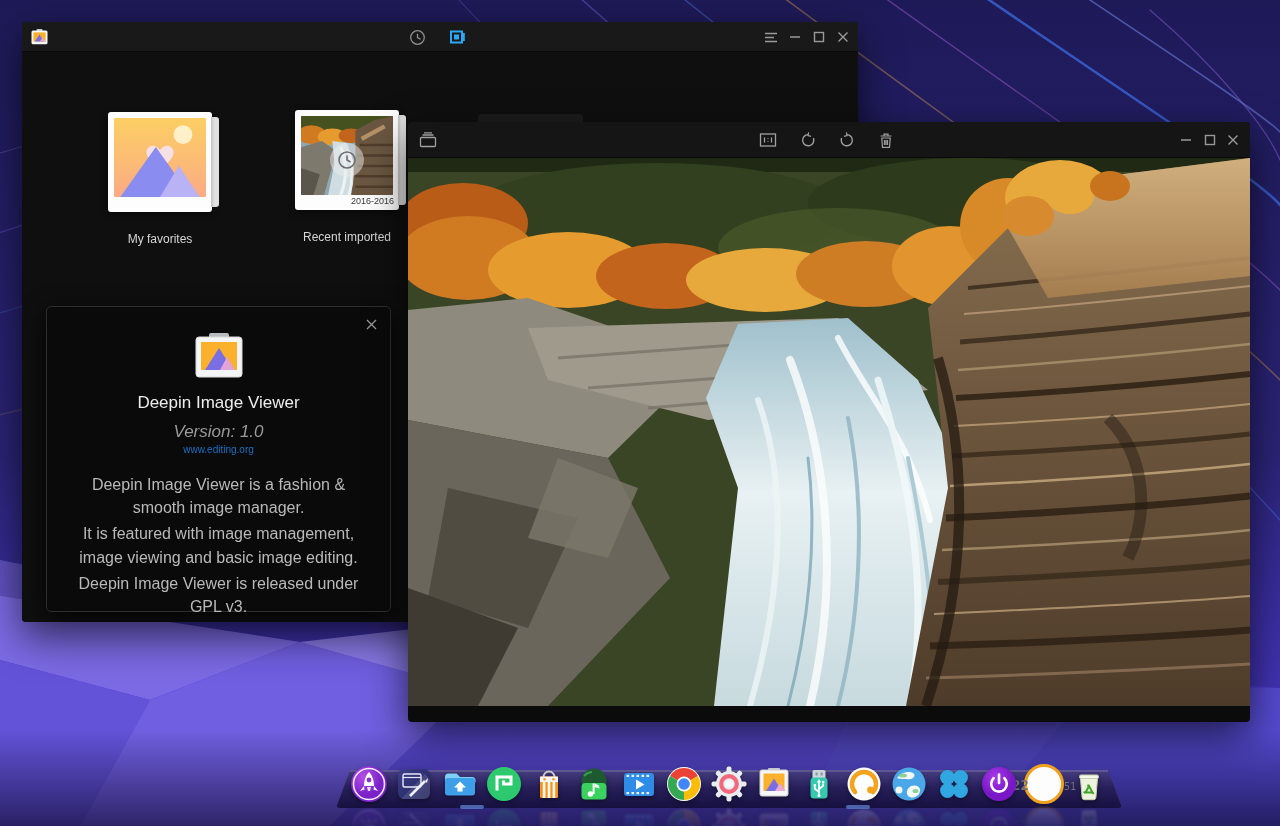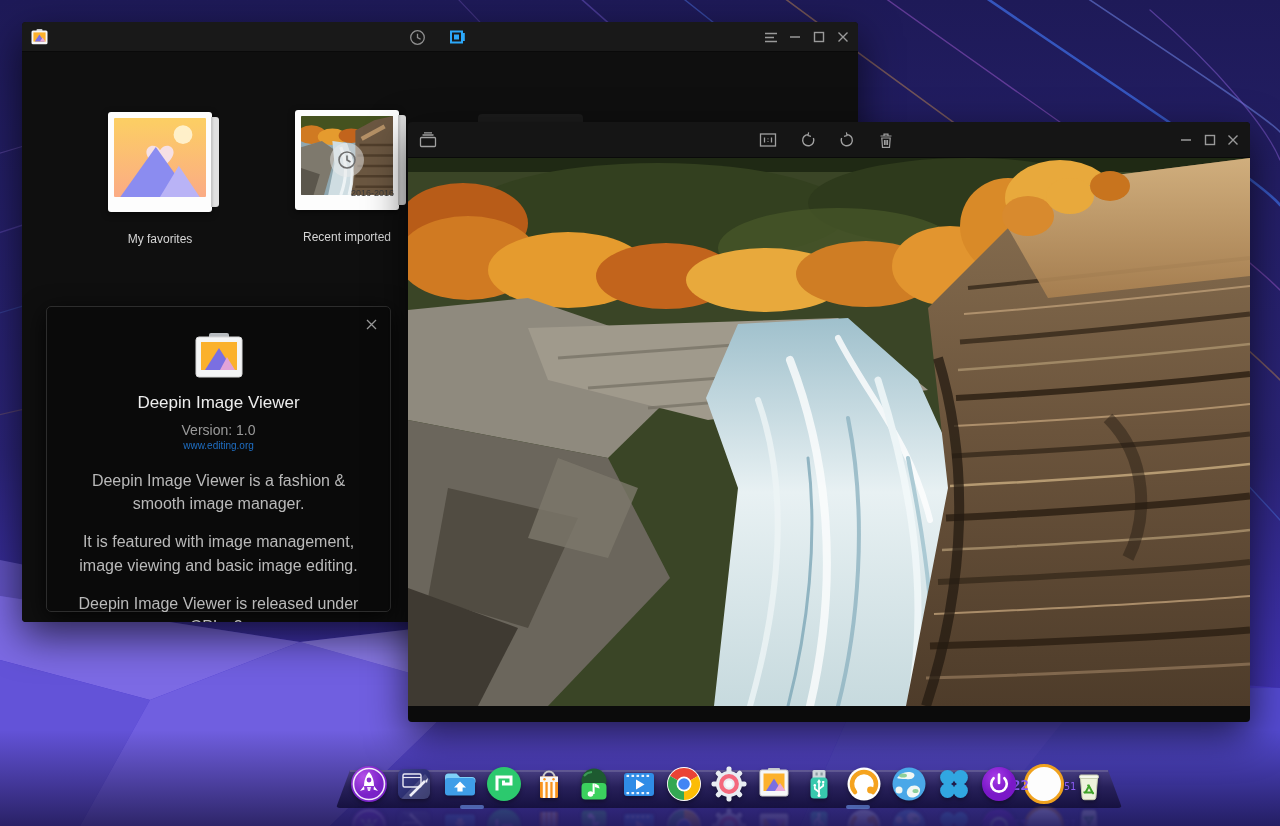--- a/index.html
+++ b/index.html
@@ -21,41 +21,41 @@
   .win-album .titlebar { height:30px; }
   .album-body { position:absolute; left:0; right:0; top:30px; bottom:0; background:#0f0f0f; }
 
   .album-card { position:absolute; width:132px; text-align:center; cursor:pointer; }
   .frame { width:104px; height:100px; background:#fdfdfd; border-radius:3px; position:relative; margin:0 auto;
            box-shadow:0 2px 6px rgba(0,0,0,.55); }
   .frame .stack { position:absolute; right:-7px; top:5px; bottom:5px; width:8px; background:#e0e0e0;
                   border-radius:0 3px 3px 0; box-shadow:inset 2px 0 2px rgba(0,0,0,.12); }
   .frame .inner { position:absolute; left:6px; right:6px; top:6px; bottom:15px; overflow:hidden; border-radius:1px; }
   .frame .inner svg { width:100%; height:100%; display:block; }
-  .date-range { position:absolute; right:5px; bottom:12px; font-size:9px; color:#3a3a3a; }
+  .date-range { position:absolute; right:5px; bottom:4px; font-size:9px; color:#3a3a3a; }
   .clock-badge { position:absolute; left:50%; top:50%; width:34px; height:34px; margin:-17px 0 0 -17px;
                  border-radius:50%; background:rgba(235,235,235,.5); display:flex; align-items:center; justify-content:center; }
   .album-label { margin-top:20px; font-size:12px; color:#d6d6d6; }
 
   .album-slot-hover { position:absolute; left:456px; top:62px; width:105px; height:38px;
                       background:#1c1c1c; border-radius:4px; }
 
   
   .about { position:absolute; left:24px; top:254px; width:345px; height:306px; background:#0a0a0a;
            border:1px solid #2d2d2d; border-radius:5px; box-shadow:0 6px 24px rgba(0,0,0,.8);
            text-align:center; z-index:5; }
   .about-close { position:absolute; right:10px; top:8px; width:18px; height:18px; display:flex;
                  align-items:center; justify-content:center; cursor:pointer; }
   .about-icon { margin:26px auto 0; width:50px; height:46px; }
   .about-title { margin-top:14px; font-size:17px; color:#ededed; }
-  .about-version { margin-top:9px; font-size:14px; color:#9a9a9a; }
+  .about-version { margin-top:9px; font-size:17px; color:#9a9a9a;font-style:italic; }
   .about-logo { margin-top:16px; font-size:30px; font-weight:bold; letter-spacing:.5px; color:#1f87e0; line-height:1; }
   .about-site { margin-top:2px; font-size:10px; color:#1f6fc4; cursor:pointer; }
   .about-desc { margin:18px auto 0; width:300px; font-size:16px; color:#b9b9b9; line-height:1.45; }
-  .about-desc p + p { margin-top:15px; }
+  .about-desc p + p { margin-top:3px; }
 
   
   .win-viewer { left:408px; top:122px; width:842px; height:600px; background:#0b0b0b; z-index:6; }
   .win-viewer .titlebar { height:36px; background:#151515; }
   .image-view { position:absolute; left:0; top:36px; width:842px; height:548px; }
   .image-view svg { width:100%; height:100%; display:block; }
 
   
   .dock { position:absolute; inset:0; z-index:10; pointer-events:none; }
   .dock * { pointer-events:auto; }
@@ -68,21 +68,21 @@
   .dock-foot { position:absolute; top:805px; width:24px; height:4px; border-radius:2px;
                background:#5b79c8; opacity:.8; }
   .dock-icons { position:absolute; left:349px; top:764px; display:flex; gap:5px; list-style:none; }
   .dock-icons li { width:40px; height:40px; cursor:pointer; }
   .dock-icons svg { width:40px; height:40px; display:block; filter:drop-shadow(0 2px 2px rgba(0,0,0,.35)); }
   .dock-reflection { top:806px; transform:scaleY(-1); opacity:.16; filter:blur(.8px);
                      -webkit-mask-image:linear-gradient(to top, #000 8%, transparent 72%);
                      mask-image:linear-gradient(to top, #000 8%, transparent 72%); }
   .clock-face { width:40px; height:40px; border-radius:50%; background:#fdfdfd; border:3px solid #f0a21e;
                 display:flex; align-items:flex-end; justify-content:center; padding-bottom:9px;
-                font-family:"DejaVu Sans Mono", monospace; color:#8b5cf6;gap:28px; }
+                font-family:"DejaVu Sans Mono", monospace; color:#737373;gap:28px; }
   .clock-face .h { font-size:14px; font-weight:bold; line-height:1; }
   .clock-face .m { font-size:10px; line-height:1; margin-left:7px; }
 </style>
 </head>
 <body>
 
 <div class="stage">
 
   <svg class="wallpaper" viewBox="0 0 1280 826" preserveAspectRatio="none">
     <defs>

